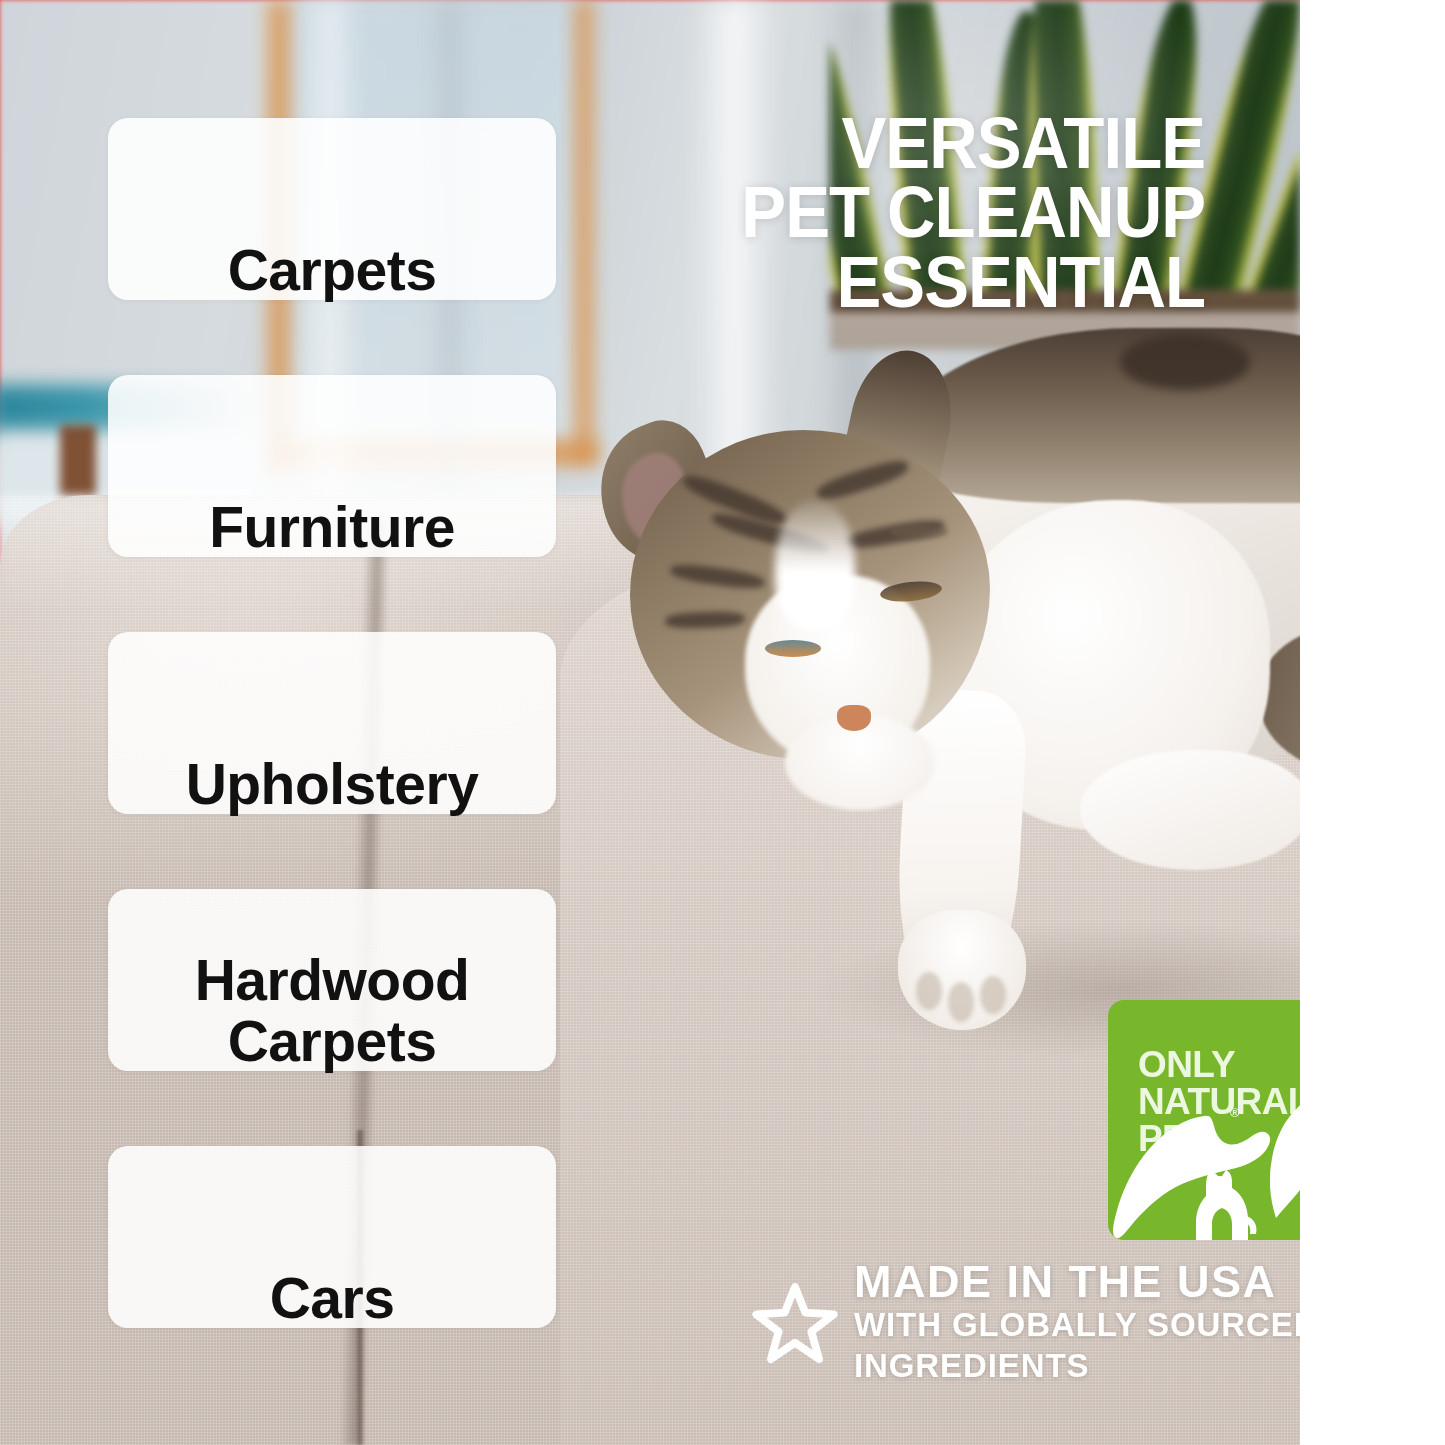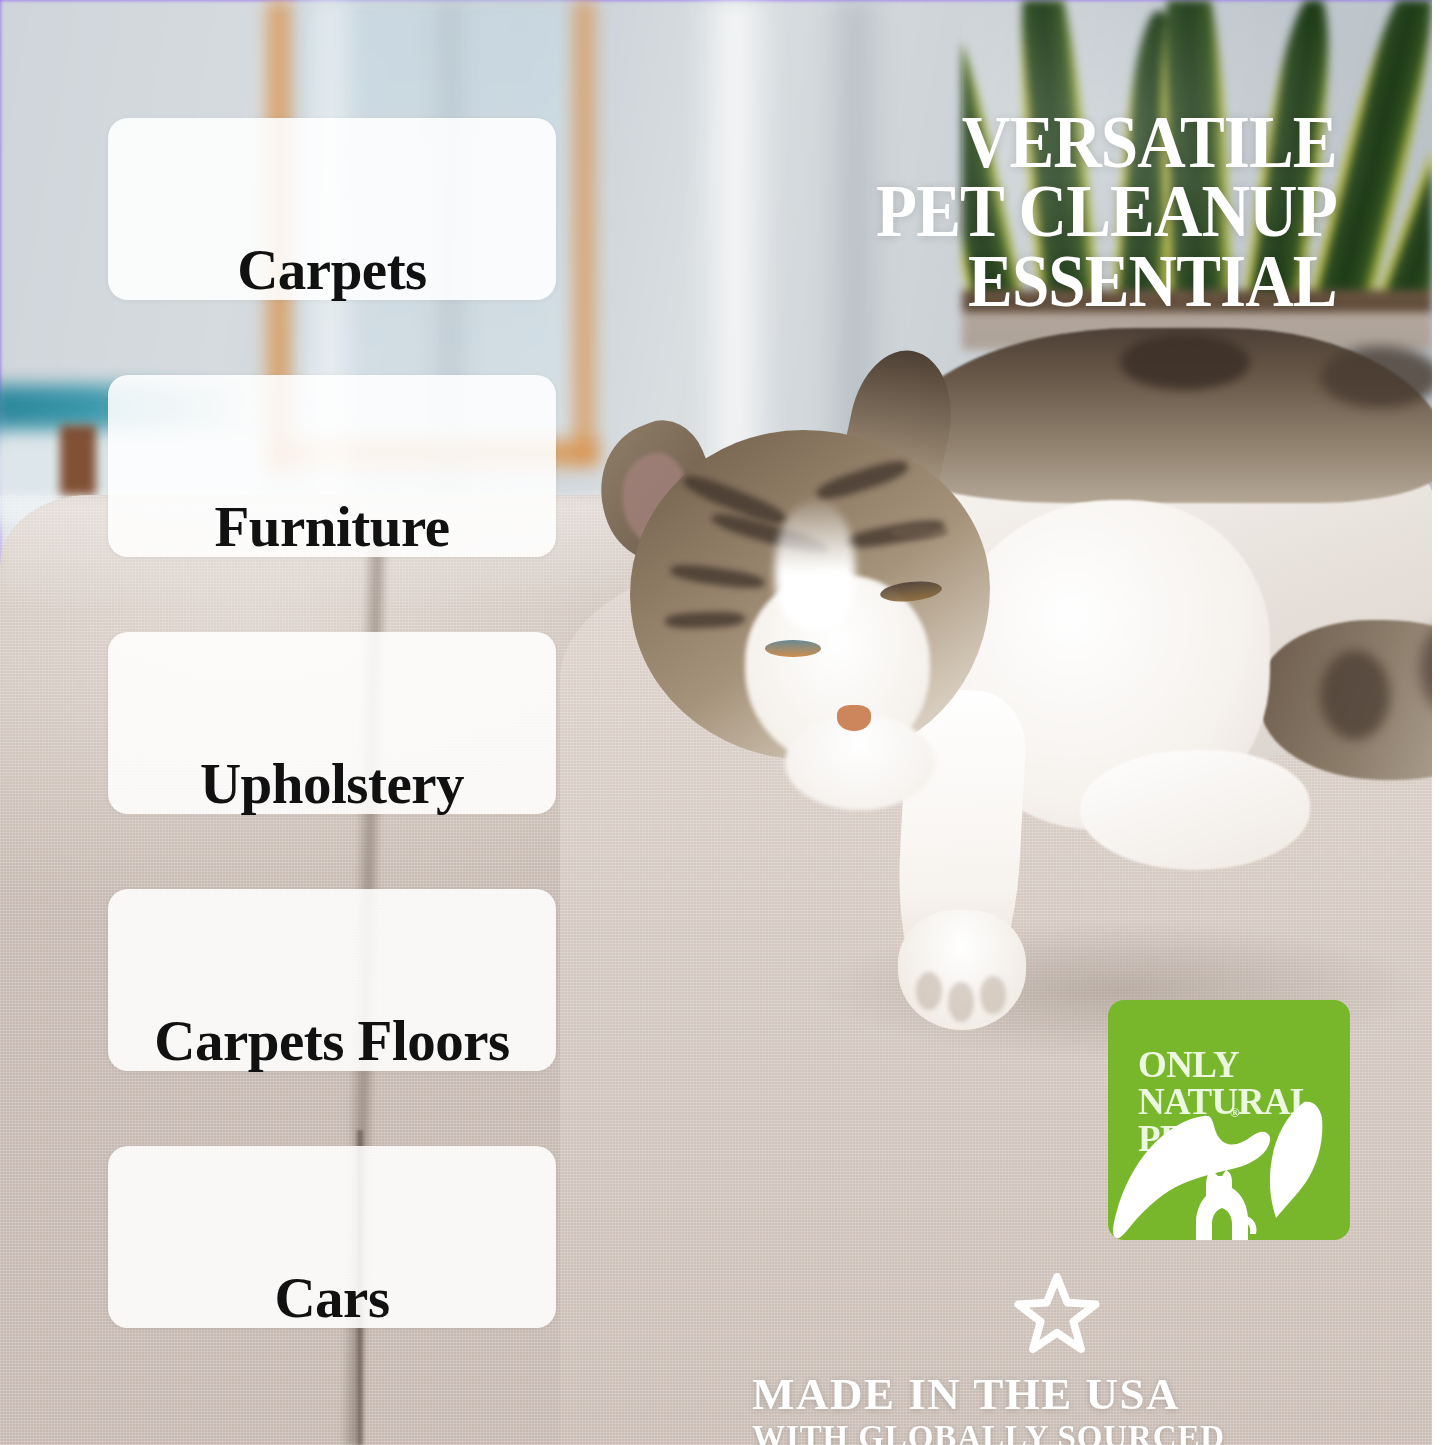--- a/index.html
+++ b/index.html
@@ -1,23 +1,22 @@
 <!DOCTYPE html>
 <html><head>
 <meta charset="utf-8">
 <style>
   html,body{margin:0;padding:0;background:#fff;}
   body{font-family:"Liberation Sans","DejaVu Sans",sans-serif;}
 
   #canvas{
     position:relative;
-    width:1432px;height:1445px;
+    width:1300px;height:1445px;
     overflow:hidden;
-    background:#8b5cf6;
-    font-family:Liberation Serif, serif;
+    background:#ef4444;
   }
 
   
   .photo{position:absolute;inset:0;overflow:hidden;}
 
   
   .wall{
     position:absolute;left:0;top:0;width:1445px;height:560px;
     background:
       linear-gradient(100deg,#cfd5da 0%,#d6dbdf 18%,#c7ced4 34%,#d9dee1 48%,#cfd4d8 62%,#c2c9cf 78%,#b9c1c7 100%);
@@ -200,21 +199,21 @@
     white-space:pre-line;
     margin-top:34px;
   }
   .logo-reg{position:absolute;left:122px;top:105px;color:#ecf7df;font-size:13px;font-weight:bold;}
   .logo-art{position:absolute;left:0;top:96px;width:242px;height:144px;}
 
   
   .usa{
     position:absolute;left:752px;top:1270px;
     width:610px;height:105px;
-    display:flex;align-items:center;gap:16px;flex-direction:column;
+    display:flex;align-items:center;gap:16px;
   }
   .usa-star{width:86px;height:86px;flex:0 0 86px;}
   .usa-text{color:#ffffff;text-align:left;}
   .usa-line1{
     font-size:45px;font-weight:bold;letter-spacing:1.5px;line-height:1.0;
     text-shadow:0 1px 6px rgba(0,0,0,.18);
   }
   .usa-line2{
     font-size:33px;font-weight:bold;letter-spacing:.9px;line-height:1.25;
     text-shadow:0 1px 5px rgba(0,0,0,.18);
@@ -317,21 +316,21 @@
     <div class="pill">
       <div class="pill-label">Carpets</div>
     </div>
     <div class="pill">
       <div class="pill-label">Furniture</div>
     </div>
     <div class="pill">
       <div class="pill-label">Upholstery</div>
     </div>
     <div class="pill">
-      <div class="pill-label">Carpets Floors</div>
+      <div class="pill-label">Hardwood Carpets</div>
     </div>
     <div class="pill">
       <div class="pill-label">Cars</div>
     </div>
   </div>
 
   <div class="logo">
     <div class="logo-text">ONLY
 NATURAL
 PET</div>

